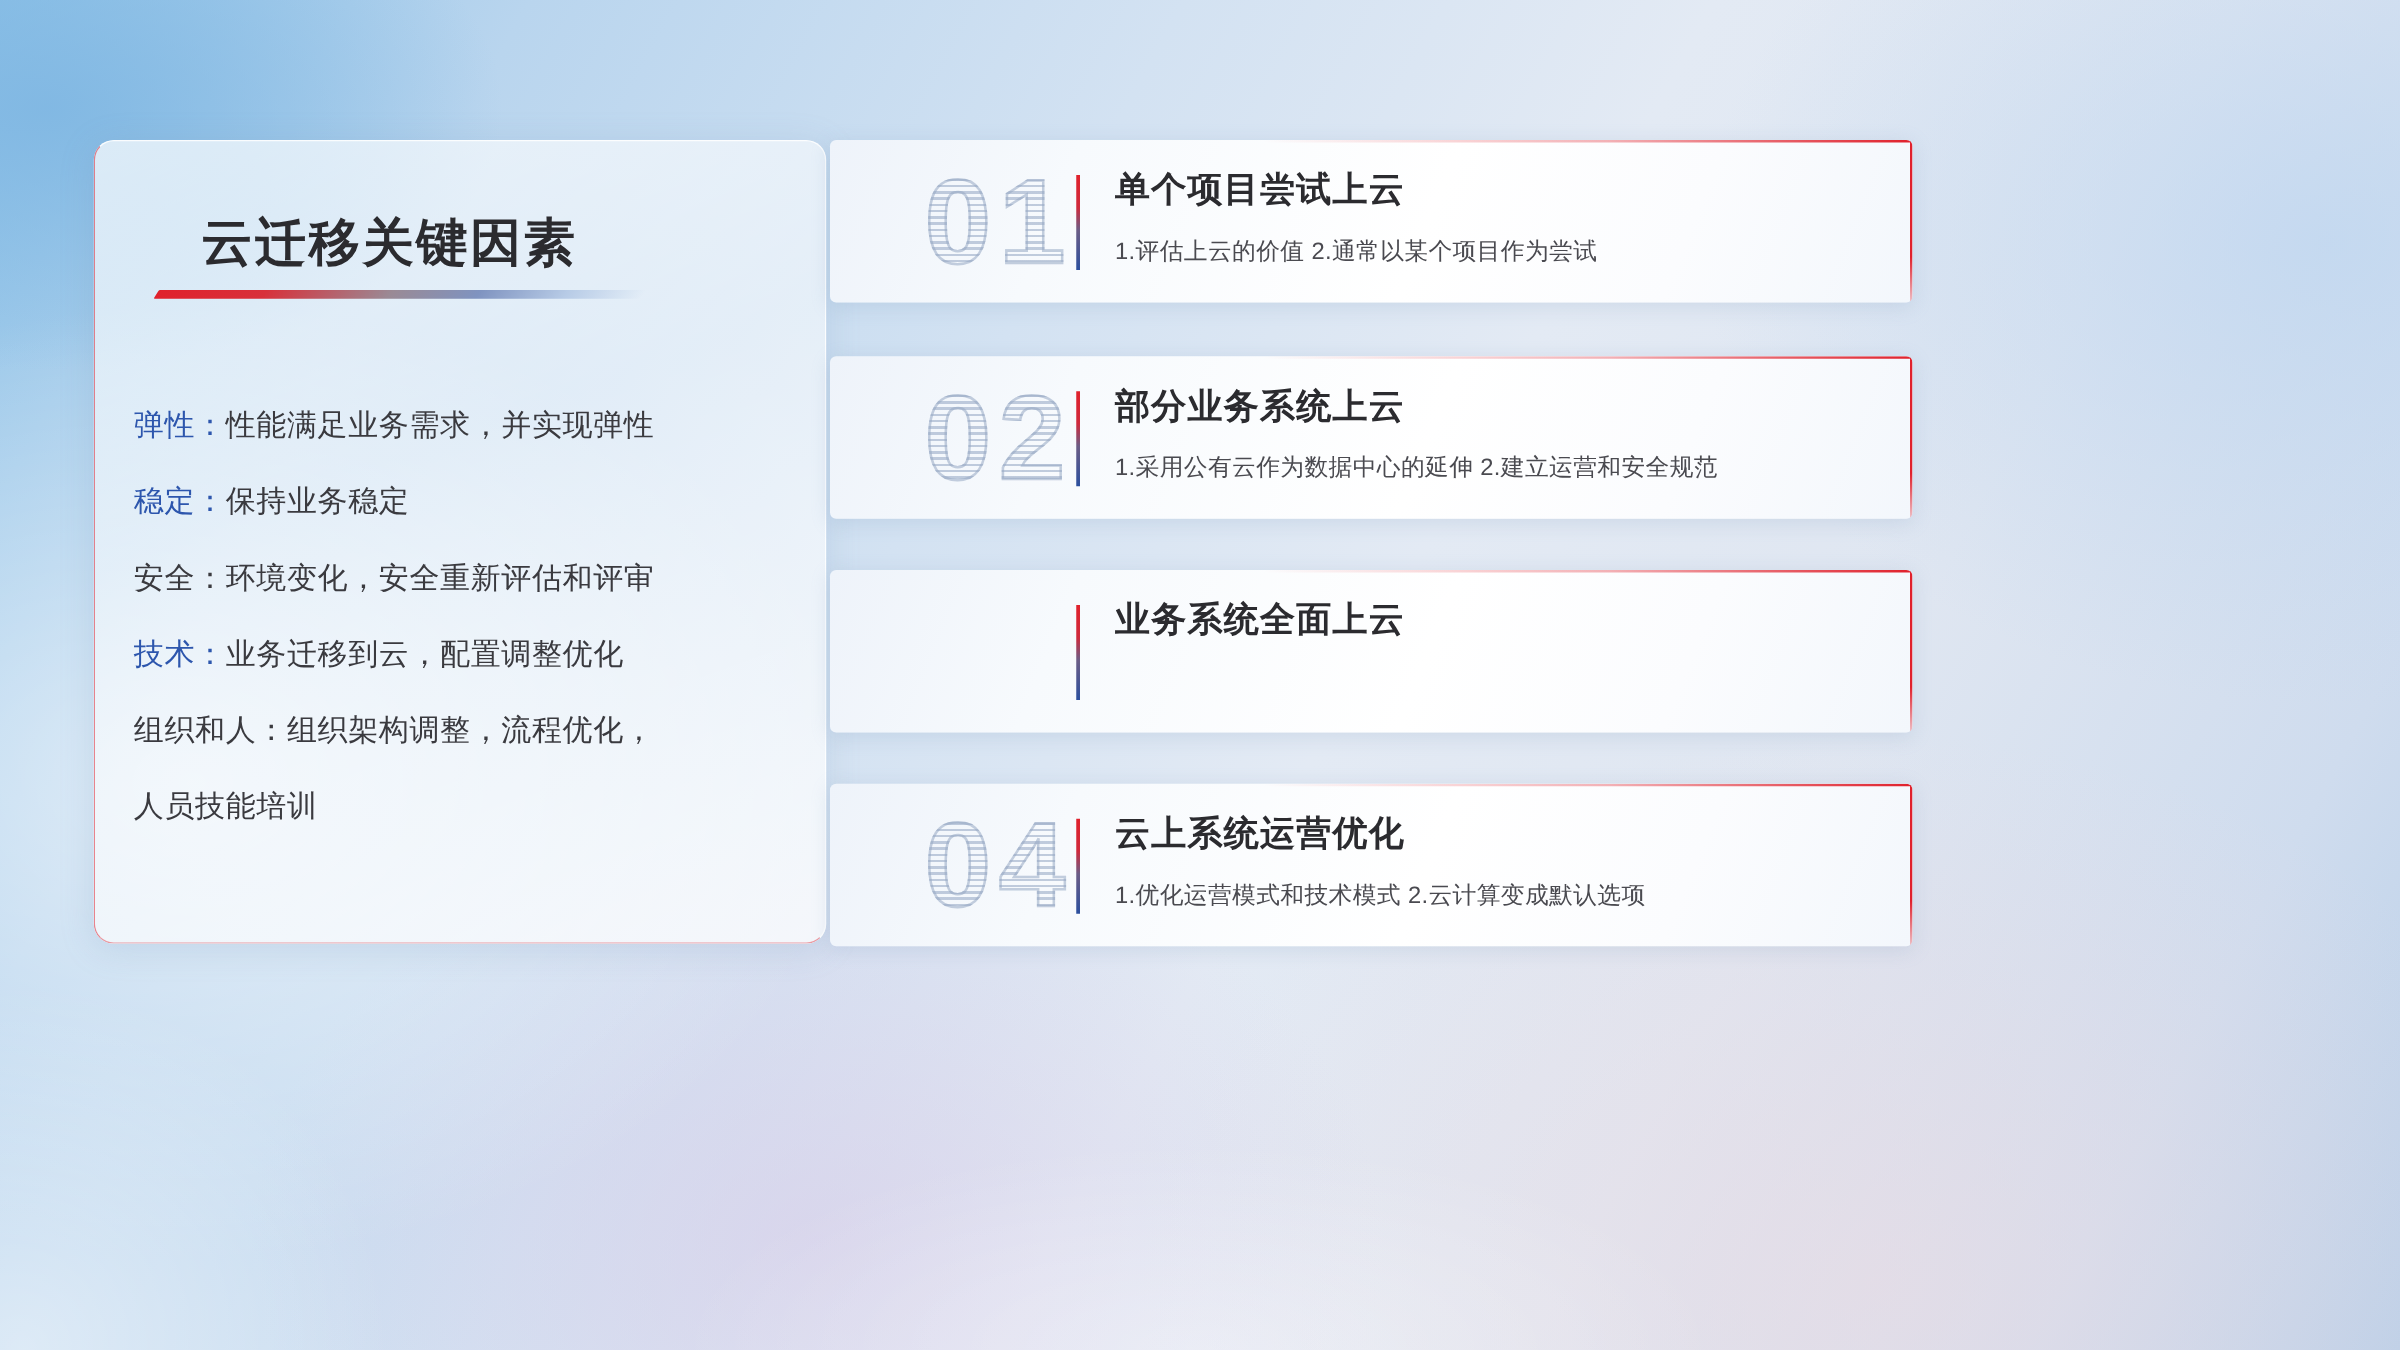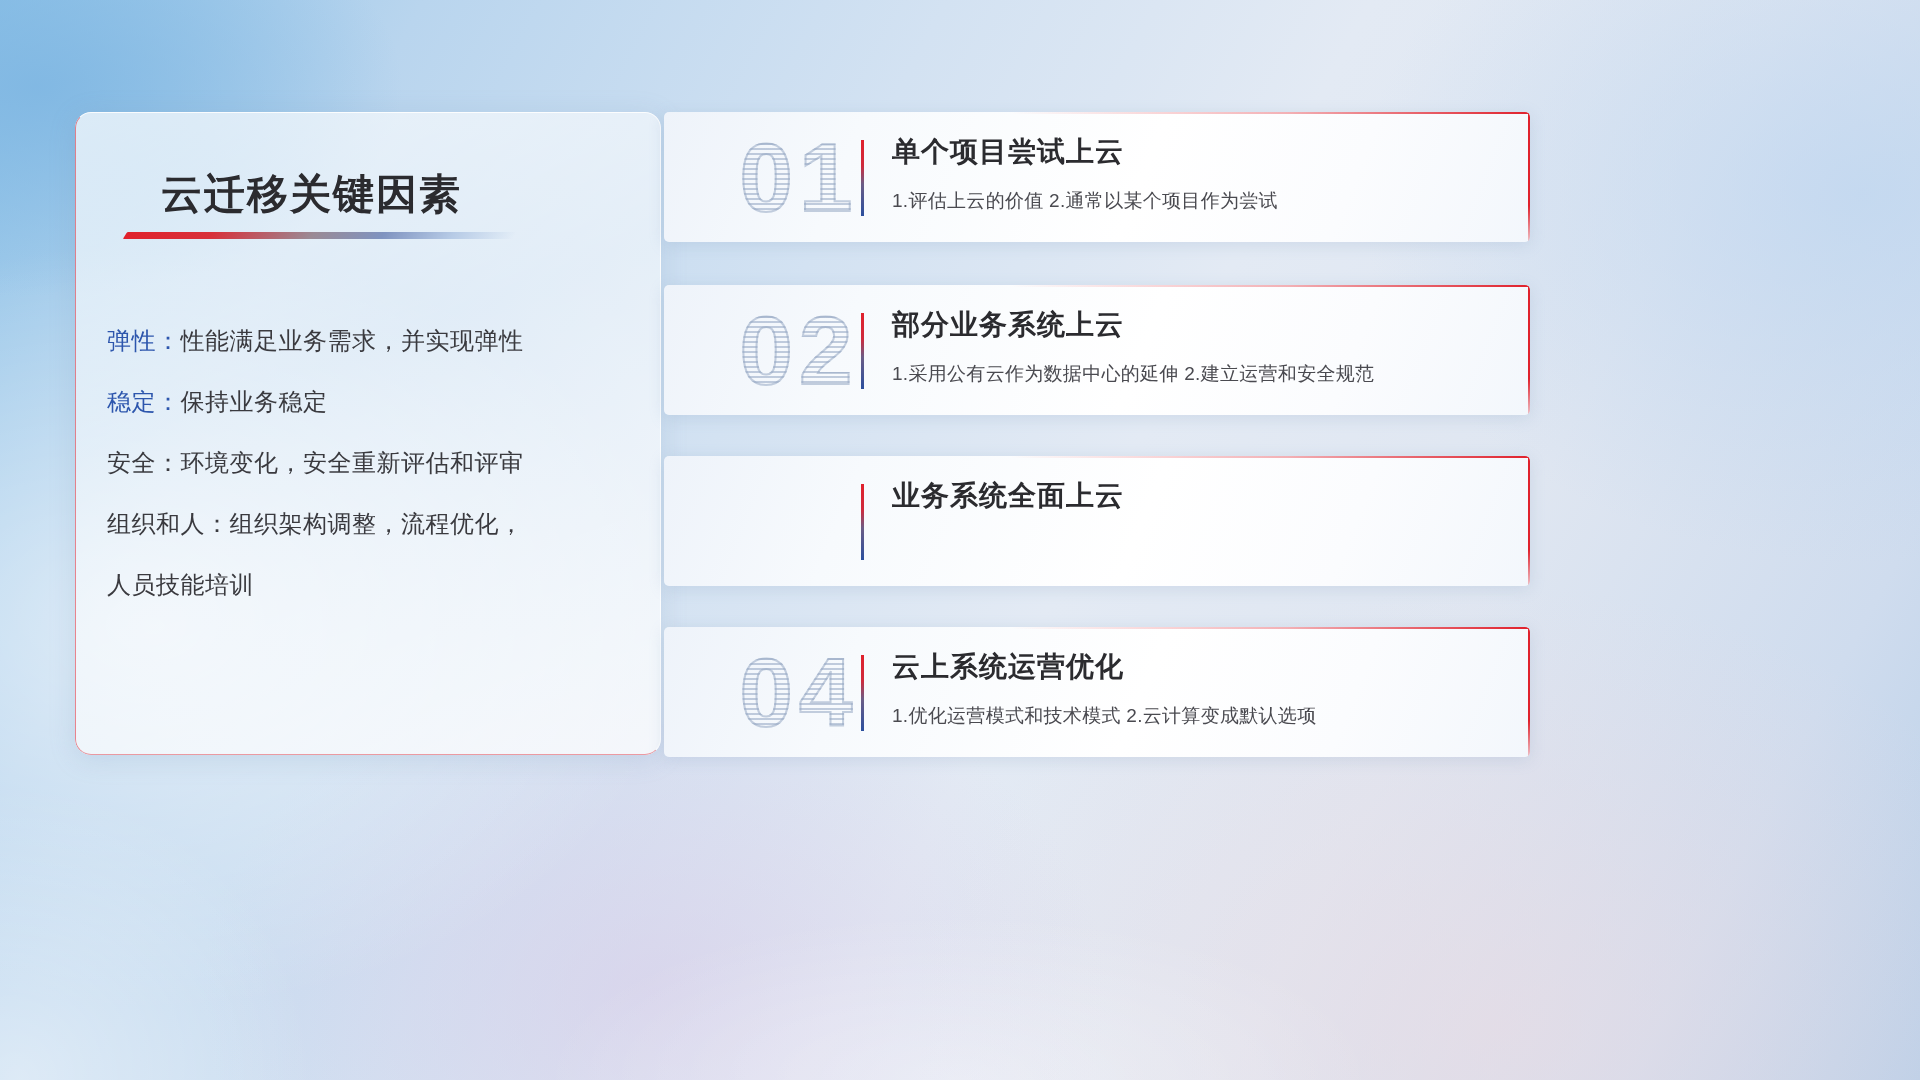--- a/index.html
+++ b/index.html
@@ -113,20 +113,23 @@
     <div class="panel-line">
       <span class="lbl">弹性：</span><span>性能满足业务需求，并实现弹性</span>
     </div>
     <div class="panel-line">
       <span class="lbl">稳定：</span><span>保持业务稳定</span>
     </div>
     <div class="panel-line">
       <span class="lbl dark">安全：</span><span>环境变化，安全重新评估和评审</span>
     </div>
     <div class="panel-line">
+      <span class="lbl">技术：</span><span>业务迁移到云，配置调整优化</span>
+    </div>
+    <div class="panel-line">
       <span class="lbl dark">组织和人：</span><span>组织架构调整，流程优化，</span>
     </div>
     <div class="panel-line">
       <span class="lbl dark"></span><span>人员技能培训</span>
     </div>
   </div>
 </div>
 
 <div class="card" style="top:112px">
   <div class="card-num">01</div>

